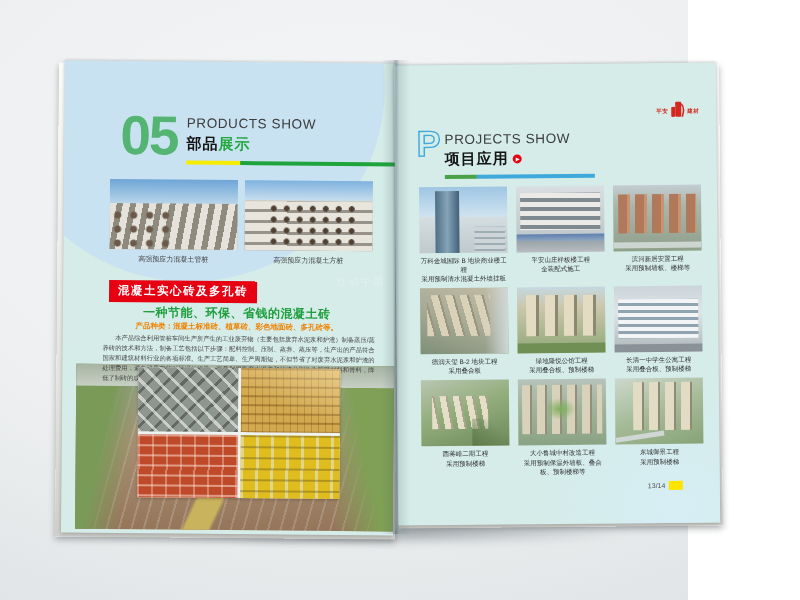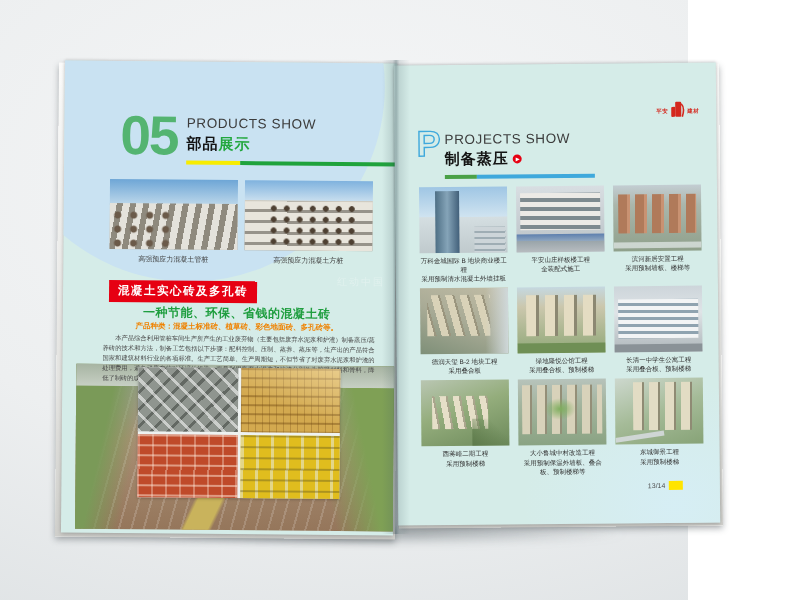--- a/index.html
+++ b/index.html
@@ -217,21 +217,21 @@
         </svg>
       </span>
       <span class="side">建材</span>
     </div>
 
     <div class="rp-header">
       <span class="rp-p">P</span>
       <div class="rp-titles">
         <div class="rp-en">PROJECTS SHOW</div>
         <div class="rp-cn">
-          <span>制备蒸压</span>
+          <span>项目应用</span>
           <span class="dot-badge"></span>
         </div>
         <div class="rule rp-rule">
             <i class="g"></i>
             <i class="b"></i>
           </div>
       </div>
     </div>
 
     <div class="projects-grid">

